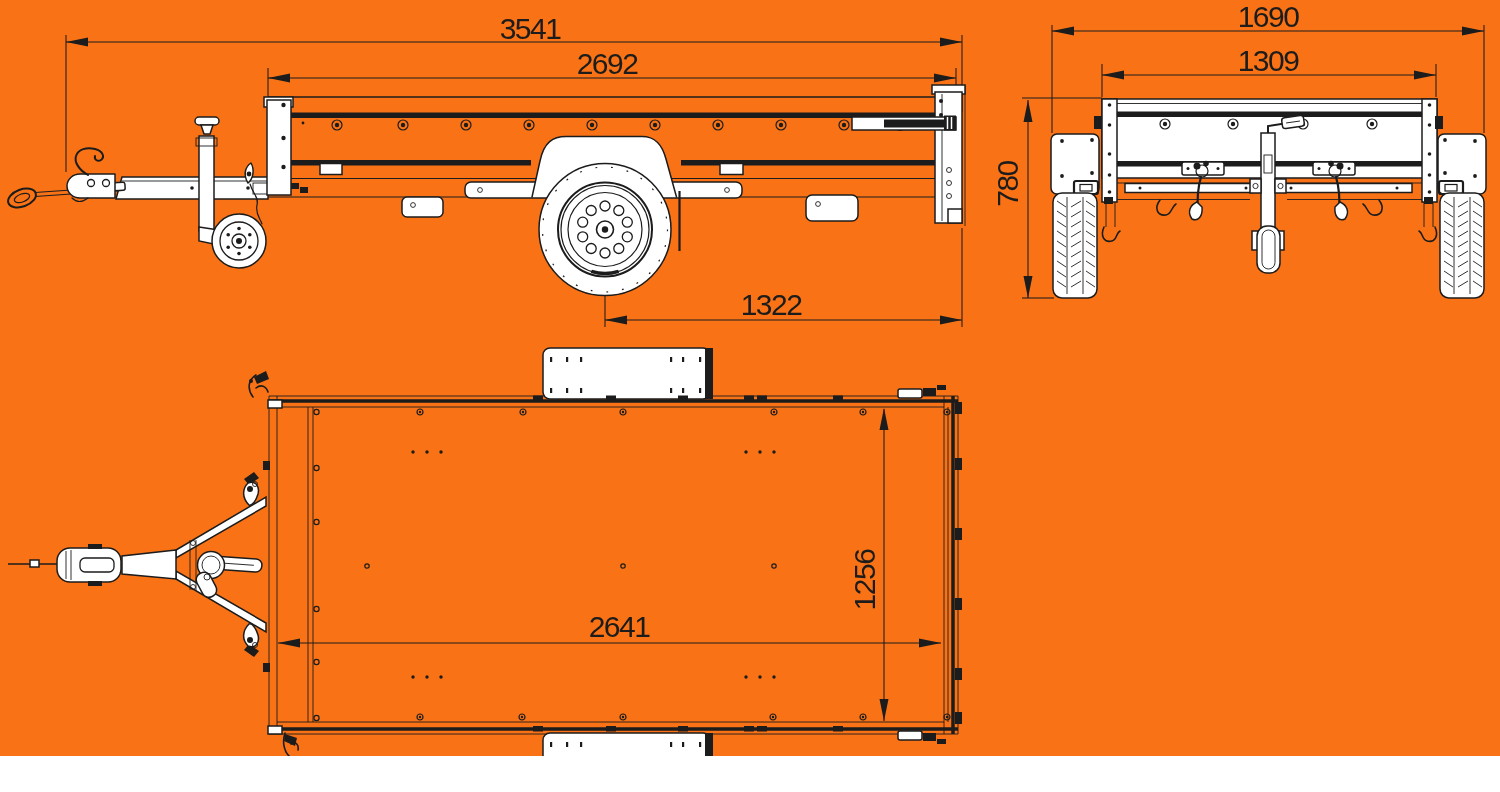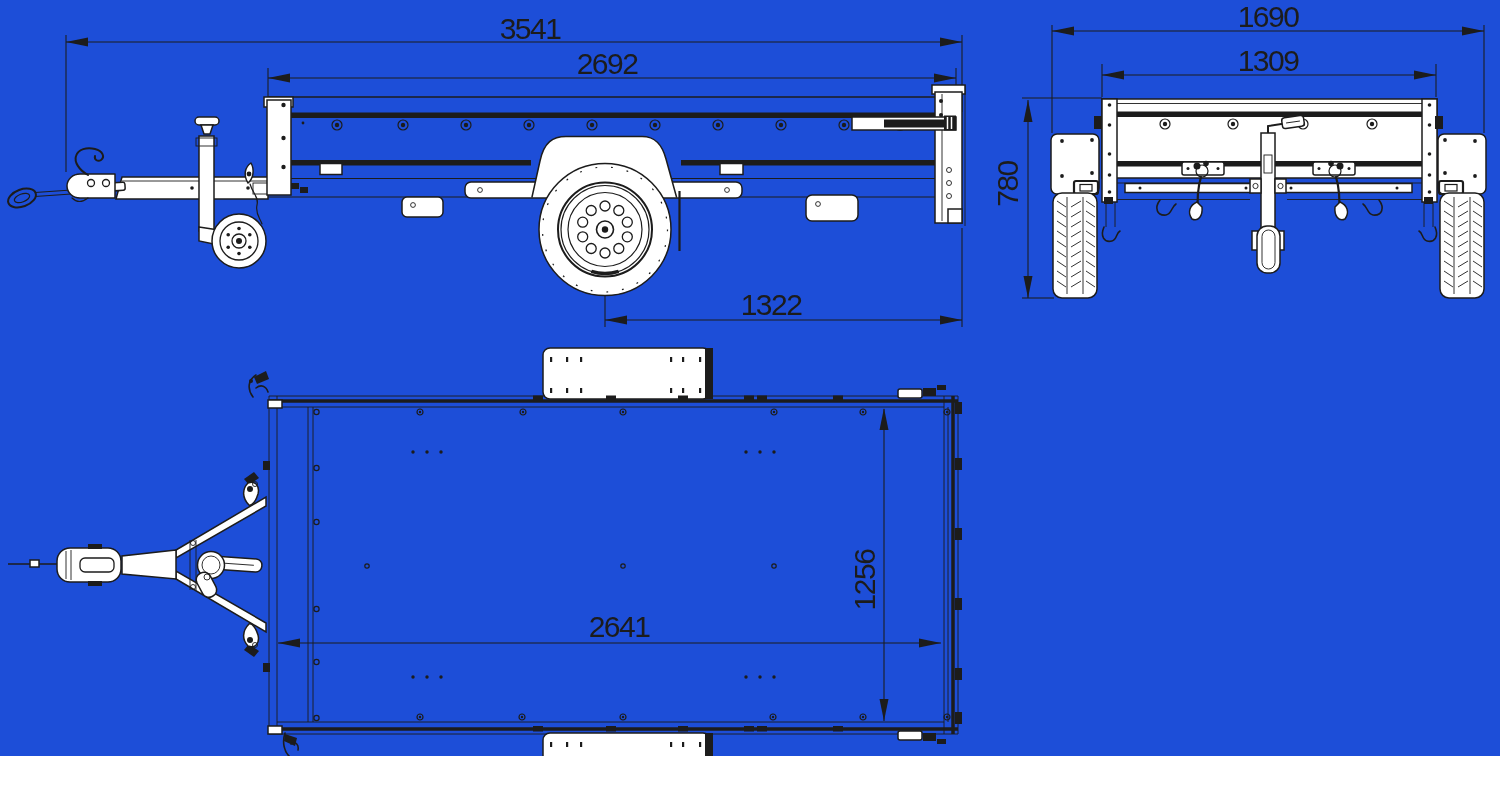--- a/index.html
+++ b/index.html
@@ -1,16 +1,16 @@
 <!DOCTYPE html>
 <html><head>
 <meta charset="utf-8">
 <style>
   html,body{margin:0;padding:0;background:#ffffff;}
-  #stage{width:1500px;height:756px;background:#1d4ed8;overflow:hidden;}
+  #stage{width:1500px;height:756px;background:#f97316;overflow:hidden;}
   svg{display:block;}
   .ln{stroke:#1c1c1c;fill:none;stroke-width:1.2;}
   .thin{stroke-width:0.9;}
   .w13{stroke-width:1.3}.w16{stroke-width:1.6}.w2{stroke-width:2}.w22{stroke-width:2.2}
   .w26{stroke-width:2.6}.w32{stroke-width:3.2}.w35{stroke-width:3.5}
   .wf{fill:#ffffff;stroke:#1c1c1c;stroke-width:1.5;}
   .bf{fill:#1c1c1c;stroke:none;}
   .dim{stroke:#1c1c1c;stroke-width:1.05;fill:none;}
   .rj{stroke-linejoin:round;stroke-linecap:round;}
   text.dimtxt{font-family:"Liberation Sans",sans-serif;font-size:30px;fill:#1c1c1c;

